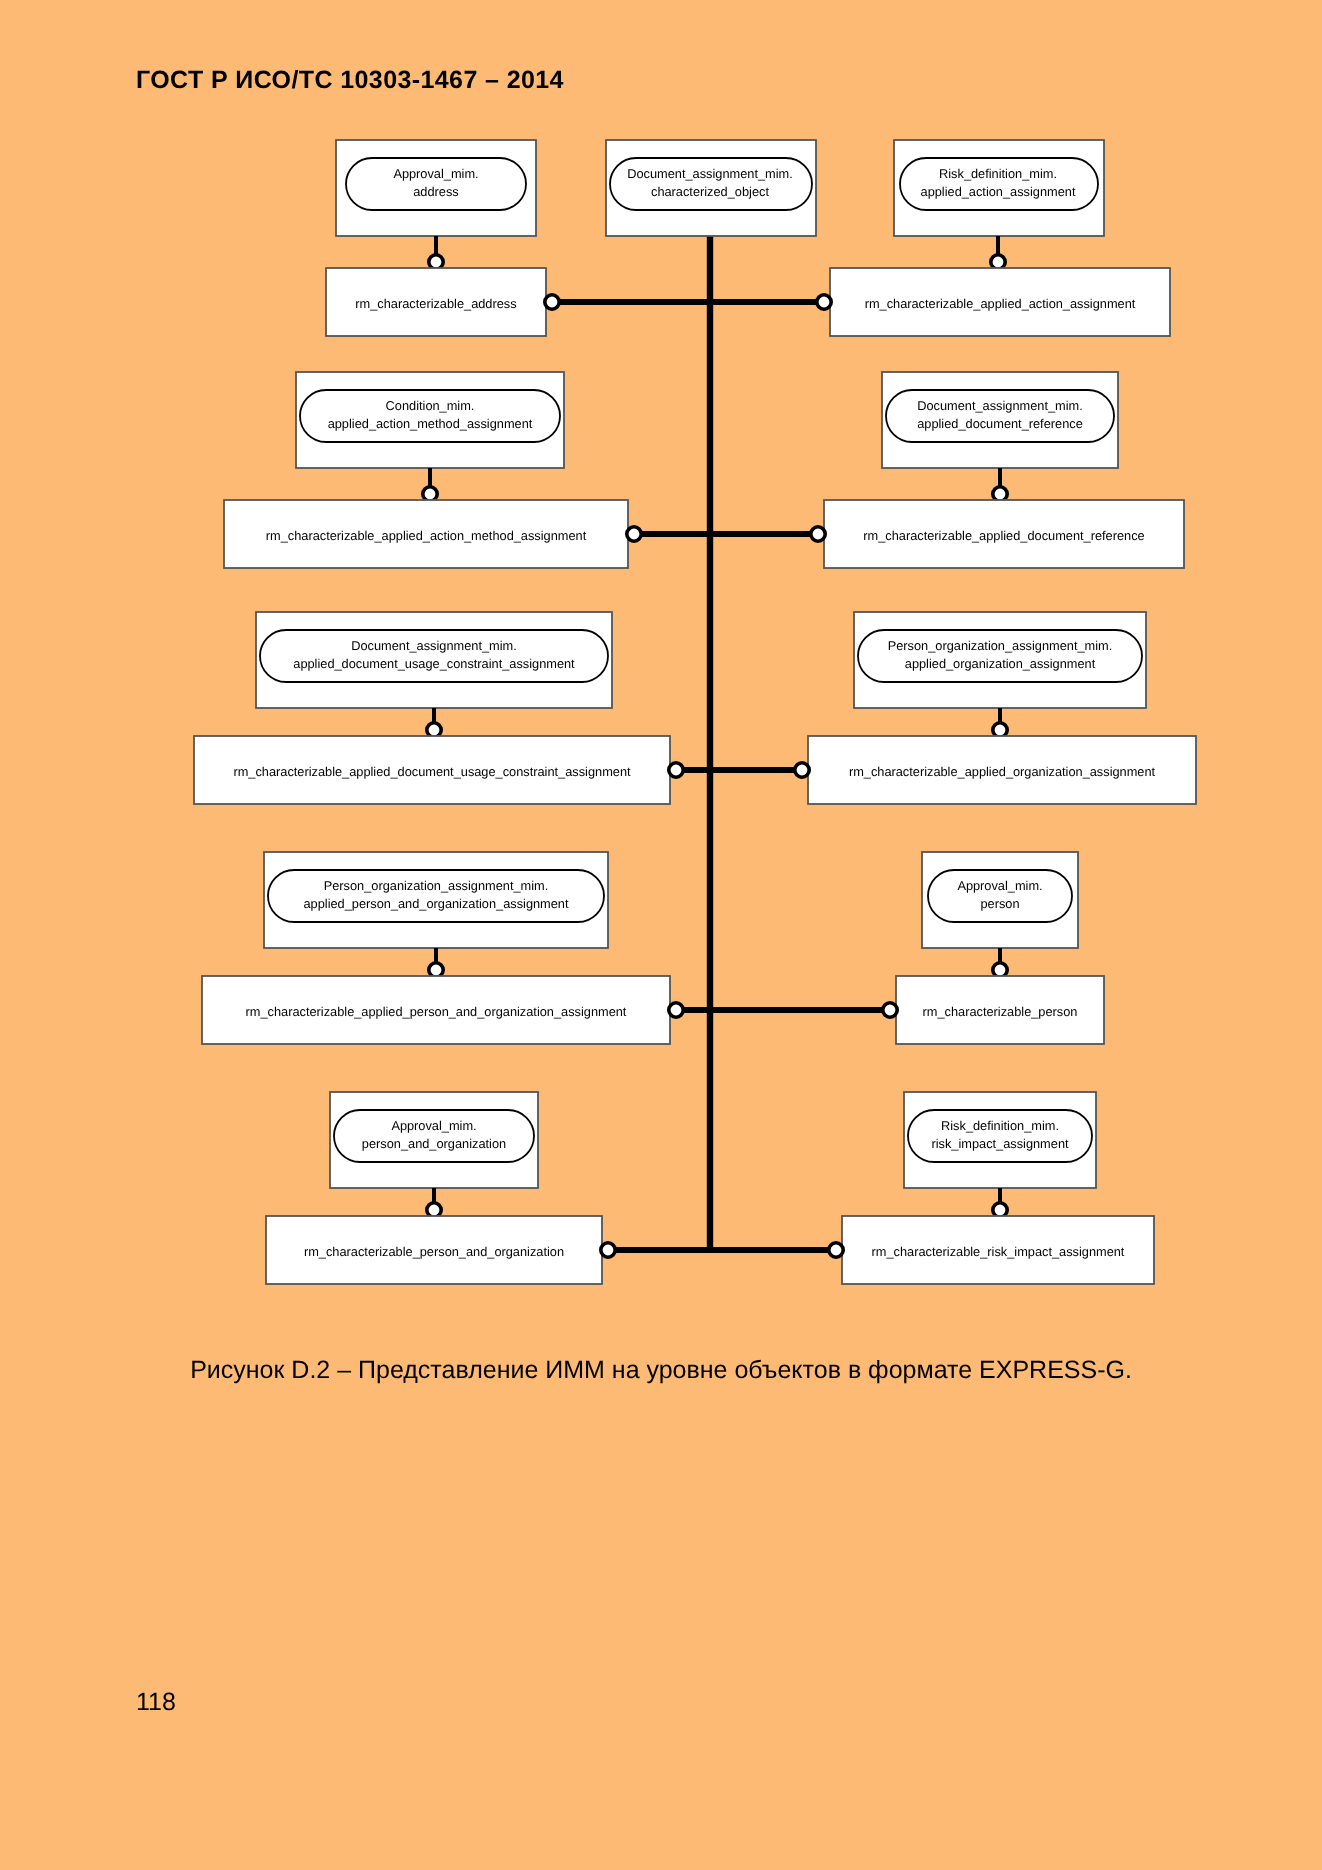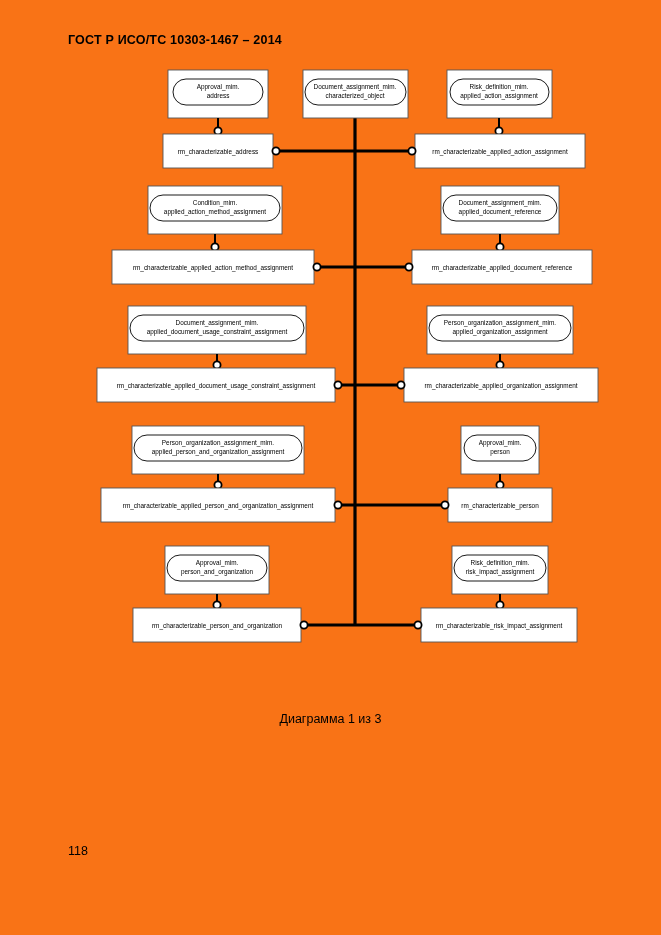--- a/index.html
+++ b/index.html
@@ -11,21 +11,21 @@
     width: 661px;
     height: 935px;
     position: relative;
     font-family: "Liberation Sans", sans-serif;
     color: #000000;
     overflow: hidden;
   }
   .page {
     position: absolute;
     inset: 0;
-    background: #f97316;
+    background: #fdba74;
   }
   .doc-header {
     position: absolute;
     left: 68px;
     top: 33px;
     font-size: 12.5px;
     font-weight: bold;
     letter-spacing: 0.2px;
     white-space: nowrap;
   }
@@ -293,18 +293,18 @@
         </g>
         <g>
           <line x1="355" y1="563" x2="415" y2="563" stroke="#000" stroke-width="3"></line>
           <circle cx="418" cy="563" r="3.6" fill="#fff" stroke="#000" stroke-width="1.8"></circle>
         </g>
       </g>
 
     </svg>
   </div>
 
-
-  <div class="caption-2">Диаграмма 1 из 3</div>
+  <div class="caption-1">Рисунок D.2 –  Представление ИММ на уровне объектов в формате EXPRESS-G.</div>
+
 
   <div class="page-number">118</div>
 
 </div>
 
 </body></html>

